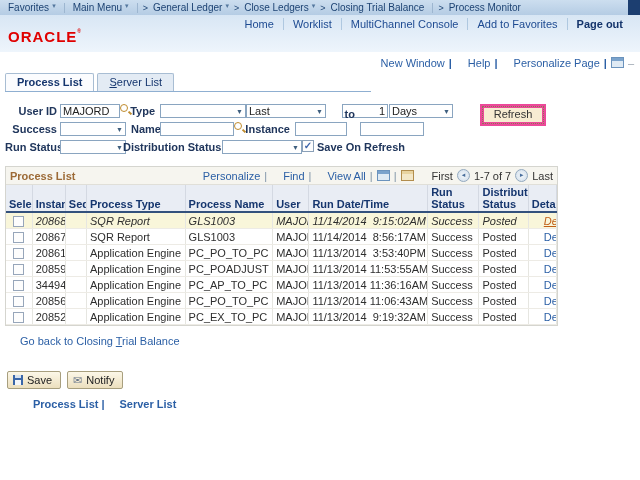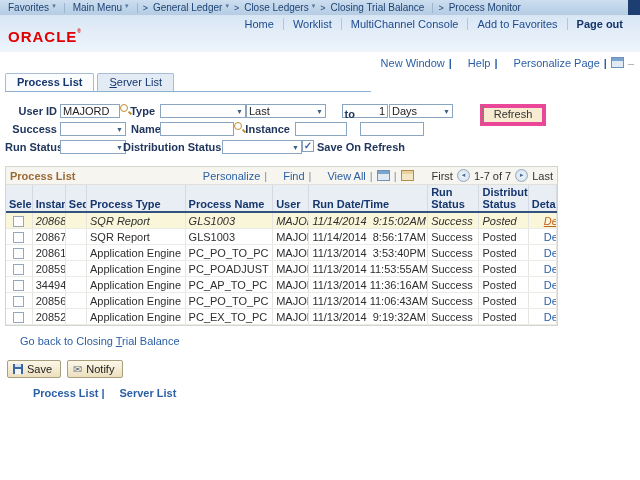--- a/index.html
+++ b/index.html
@@ -89,21 +89,21 @@
   .rowchk{display:inline-block;width:9px;height:9px;border:1px solid #97a6ba;background:#fdfdfd;
     vertical-align:middle;}
   a.details{color:#2b5fa5;}
   a.details.visited{color:#c05f18;text-decoration:underline;}
   .c0{width:26px;}.c1{width:33px;}.c2{width:21px;}.c3{width:98px;}.c4{width:87px;}
   .c5{width:36px;}.c6{width:118px;}.c7{width:51px;}.c8{width:49px;}.c9{width:28px;}
 
   
   .goback{margin:9px 0 0 8px;color:#2b5fa5;}
   .goback .ak{text-decoration:underline;}
-  .btnrow{margin:13px 0 0 7px;display:flex;gap:6px;}
+  .btnrow{margin:24px 0 0 7px;display:flex;gap:6px;}
   .btn{display:flex;align-items:center;gap:4px;padding:0 8px 0 5px;height:16px;
     background:linear-gradient(#fcf7e8,#ecdfbe);border:1px solid #a89f7e;border-radius:2px;color:#222;}
   .diskicon{display:inline-block;width:10px;height:10px;background:#3a66a8;position:relative;}
   .diskicon::before{content:"";position:absolute;left:2px;top:0;width:6px;height:3px;background:#d7e2ef;}
   .diskicon::after{content:"";position:absolute;left:2px;top:5px;width:6px;height:5px;background:#f3f6fa;}
   .envicon{color:#67758a;font-size:11px;line-height:10px;}
   .bottomlinks{margin:9px 0 0 21px;color:#2b5fa5;font-weight:bold;}
   .bottomlinks .sep{padding:0 3px;}
 </style>
 </head>

